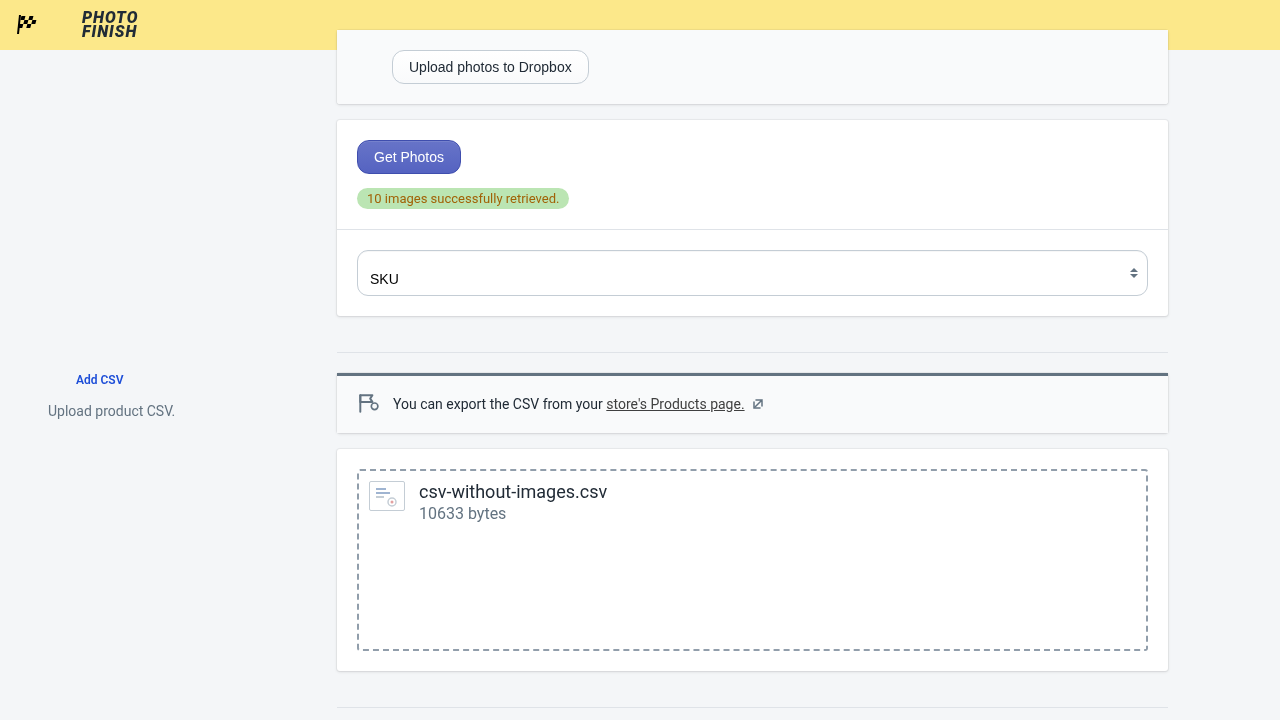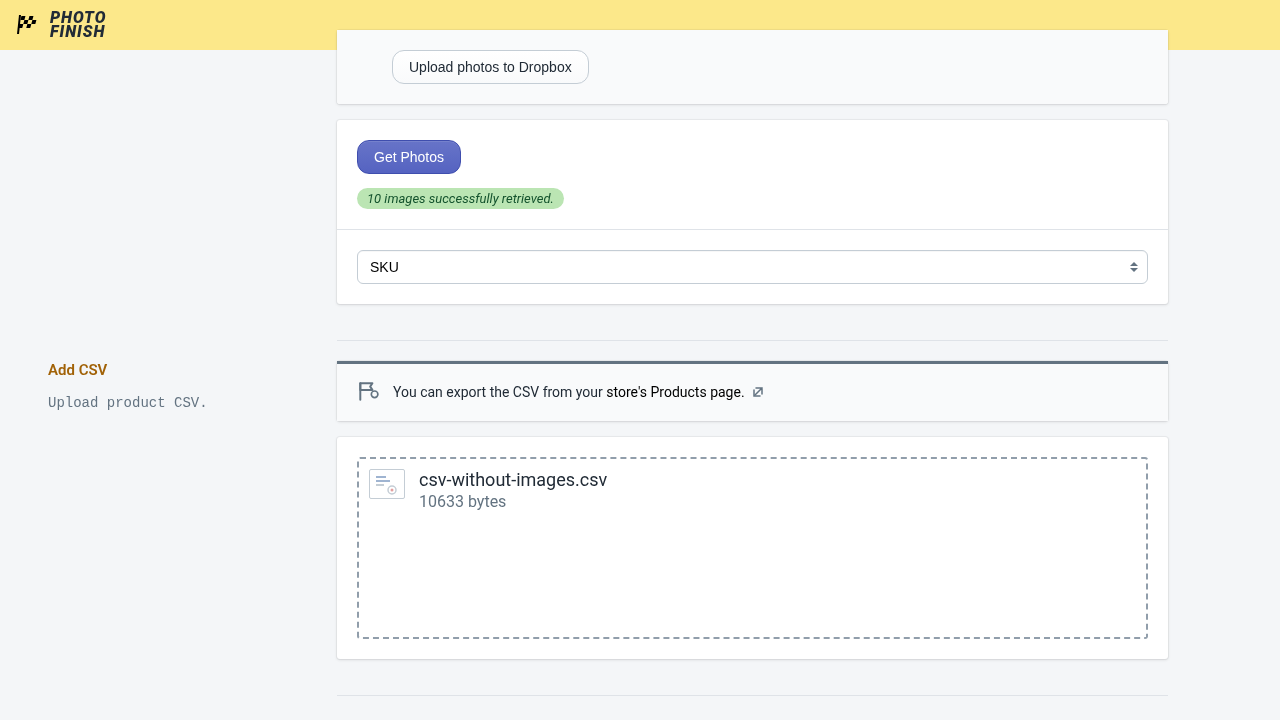--- a/index.html
+++ b/index.html
@@ -24,20 +24,21 @@
       display: flex;
       align-items: center;
       gap: 6px;
       font-weight: 900;
       font-size: 16px;
       letter-spacing: 1px;
       font-style: italic;
     }
     .logo-text {
       line-height: 0.9;
+      margin-left: 32px;
     }
     .logo-flag {
       width: 28px;
       height: 22px;
     }
     .container {
       max-width: 1056px;
       margin: 0 auto;
       padding-left: 225px;
     }
@@ -49,29 +50,29 @@
     .section:last-child {
       border-bottom: none;
     }
     .sidebar {
       width: 289px;
       flex-shrink: 0;
       padding: 20px 20px 20px 0;
       margin-left: -289px;
     }
     .sidebar h2 {
-      font-size: 15px;
+      font-size: 12px;
       font-weight: 600;
       margin-bottom: 16px;
-      color: #a16207;
+      color: #1d4ed8;
+      margin-left: 28px;
     }
     .sidebar p {
       color: #637381;
       font-size: 14px;
-      font-family: Liberation Mono, monospace;
     }
     .content {
       flex: 1;
       padding: 20px 0;
     }
     .card {
       background: #fff;
       border-radius: 3px;
       box-shadow: 0 0 0 1px rgba(63,63,68,0.05), 0 1px 3px 0 rgba(63,63,68,0.15);
       margin-bottom: 16px;
@@ -105,40 +106,39 @@
     }
     .btn-primary {
       background: linear-gradient(180deg, #6774c8, #5563c1);
       border: 1px solid #3f4eae;
       color: #fff;
       box-shadow: inset 0 1px 0 0 rgba(255,255,255,0.1);
     }
     .badge {
       display: inline-block;
       background: #bbe5b3;
-      color: #14532d;
+      color: #a16207;
       padding: 3px 10px;
       border-radius: 20px;
       font-size: 13px;
       margin-top: 14px;
-      font-style: italic;
     }
     .label {
       display: block;
       margin-bottom: 6px;
       color: #212b36;
     }
     .select-wrap {
       position: relative;
     }
     .select {
       width: 100%;
-      padding: 8px 30px 8px 12px;
+      padding: 20px 30px 8px 12px;
       border: 1px solid #c4cdd5;
-      border-radius: 6px;
+      border-radius: 11px;
       background: #fff;
       font-size: 14px;
       appearance: none;
       cursor: pointer;
       box-shadow: inset 0 1px 0 rgba(0,0,0,0.03);
     }
     .select-arrows {
       position: absolute;
       right: 10px;
       top: 50%;
@@ -182,21 +182,22 @@
     }
     .file-size {
       font-size: 16px;
       color: #637381;
       margin-top: 2px;
     }
     .banner-icon {
       flex-shrink: 0;
     }
     .link {
-      color: #000000;
+      color: #404040;
+      text-decoration: underline;
       cursor: pointer;
     }
     .ext-icon {
       display: inline-block;
       margin-left: 4px;
       vertical-align: middle;
     }
   </style>
 </head>
 <body>

